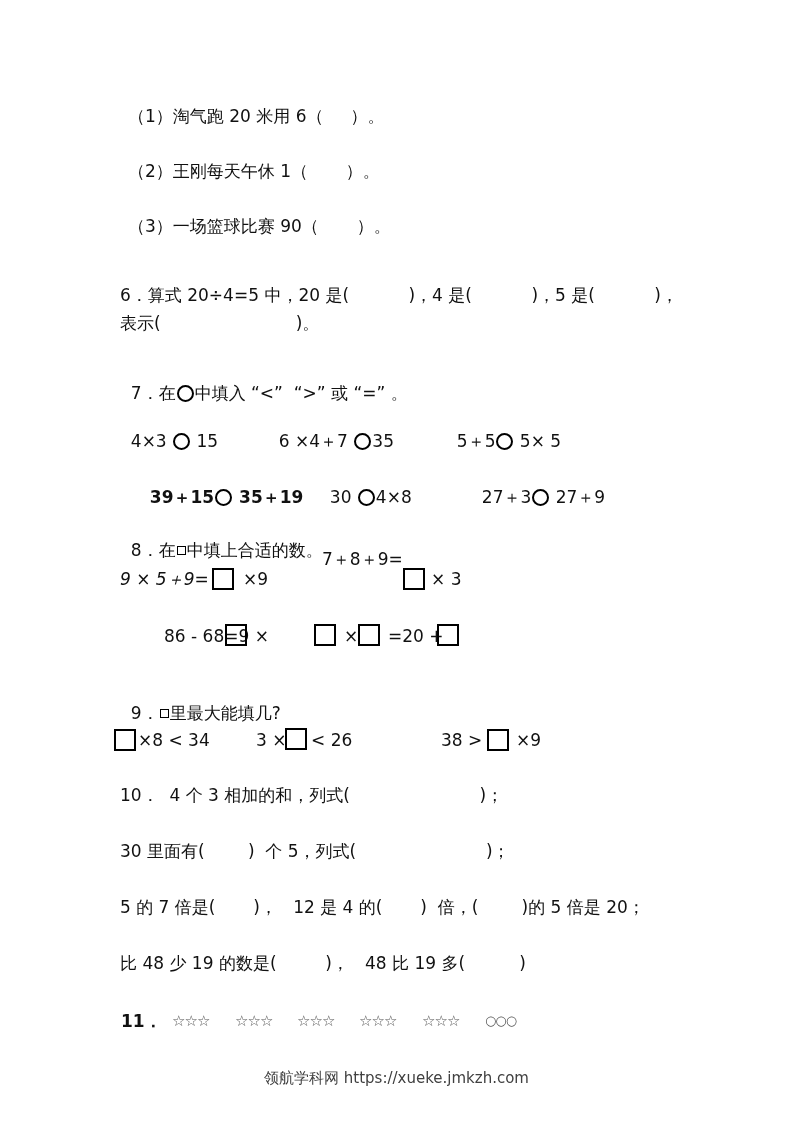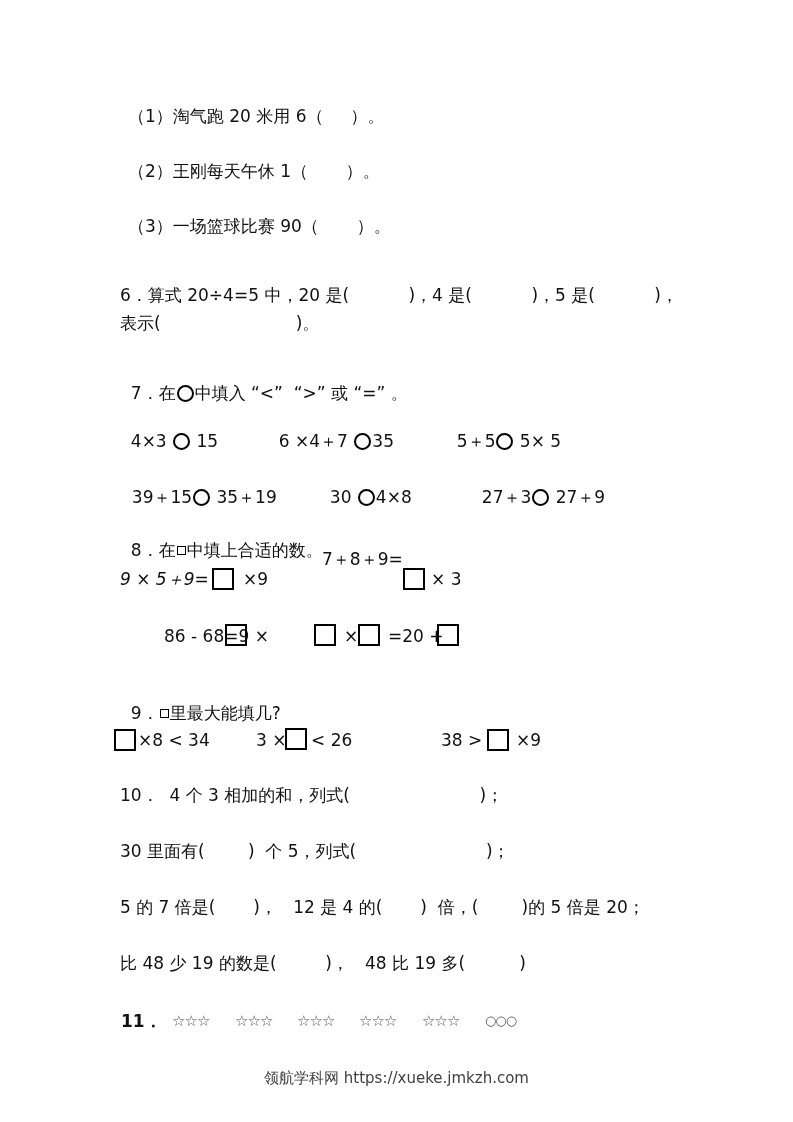--- a/index.html
+++ b/index.html
@@ -31,21 +31,21 @@
 <div class="seg" style="left:120px;top:408px;">
   <span>4×3</span> <span class="circ"></span> <span>15</span>
 </div>
 <div class="seg" style="left:268px;top:408px;">
   <span>6 ×4＋7</span> <span class="circ"></span><span>35</span>
 </div>
 <div class="seg" style="left:446px;top:408px;">
   <span>5＋5</span><span class="circ"></span> <span>5× 5</span>
 </div>
 
-<div class="seg" style="left:121px;top:464px;">
+<div class="seg" style="left:138px;top:464px;font-weight:bold;">
   <span>39＋15</span><span class="circ"></span> <span>35＋19</span>
 </div>
 <div class="seg" style="left:319px;top:464px;">
   <span>30</span> <span class="circ"></span><span>4×8</span>
 </div>
 <div class="seg" style="left:471px;top:464px;">
   <span>27＋3</span><span class="circ"></span> <span>27＋9</span>
 </div>
 
 <div class="line" style="left:120px;top:517px;">

